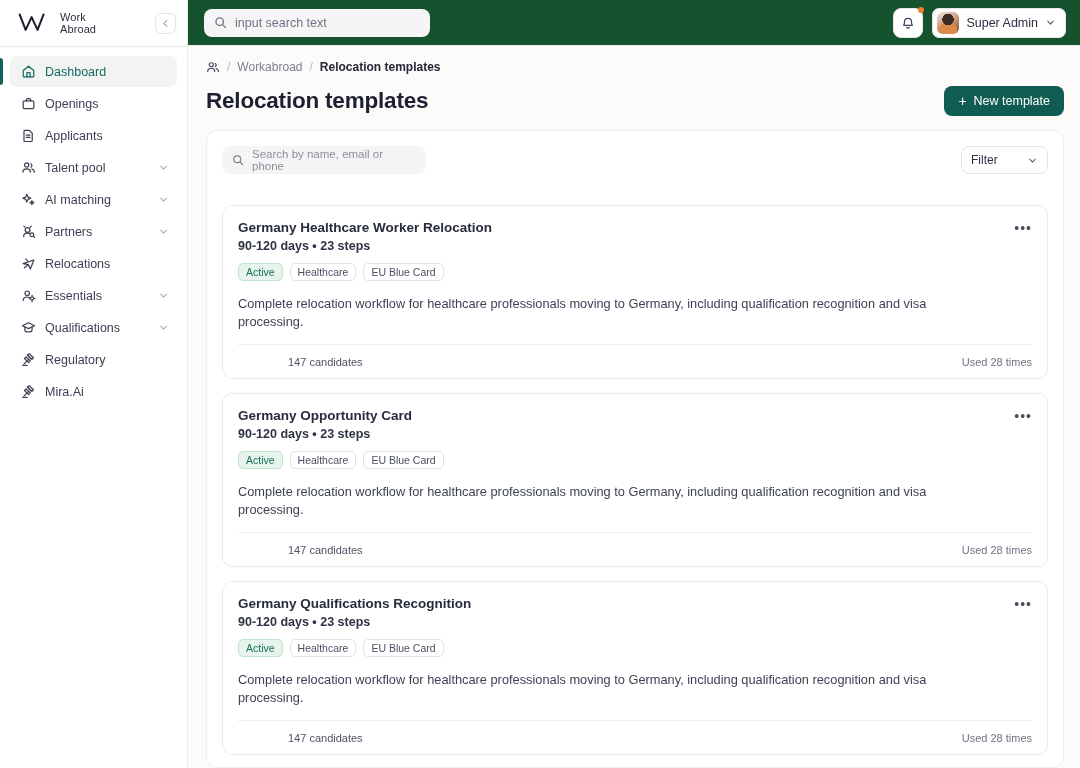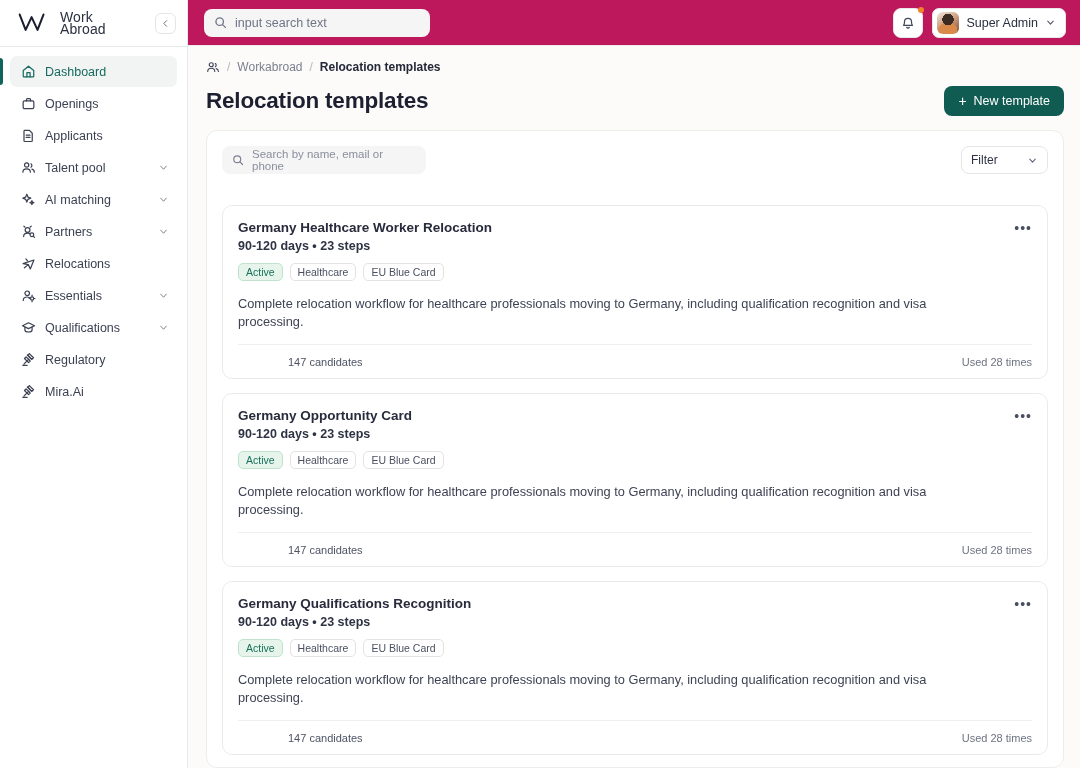--- a/index.html
+++ b/index.html
@@ -23,21 +23,21 @@
     flex: 0 0 188px;
   }
   .brand-row {
     height: 46px;
     display: flex; align-items: center;
     padding: 0 11px 0 18px;
     gap: 8px;
   }
   .logo-mark { width: 34px; height: 22px; flex: 0 0 34px; }
   .brand-text {
-    font-size: 14px; line-height: 12.5px; color: #2b3040;
+    font-size: 11px; line-height: 12.5px; color: #2b3040;
     letter-spacing: .1px; font-weight: 400;
   }
   .collapse-btn {
     margin-left: auto;
     width: 21px; height: 21px;
     border: 1px solid #e6e5e5; border-radius: 6px;
     background: #fff;
     display: flex; align-items: center; justify-content: center;
     color: #5d6275; font-size: 10px; cursor: pointer;
   }
@@ -74,21 +74,21 @@
 
   
   .main {
     flex: 1 1 auto; height: 768px;
     background: #fcfbf9;
     display: flex; flex-direction: column;
     min-width: 0;
   }
   .topbar {
     height: 46px; flex: 0 0 46px;
-    background: #be185d;
+    background: #14532d;
     border-bottom: 1px solid #ebeaea;
     display: flex; align-items: center;
     padding: 0 14px 0 16px;
     gap: 10px;
   }
   .global-search {
     width: 226px; height: 28px;
     background: #f5f5f6;
     border-radius: 8px;
     display: flex; align-items: center;

